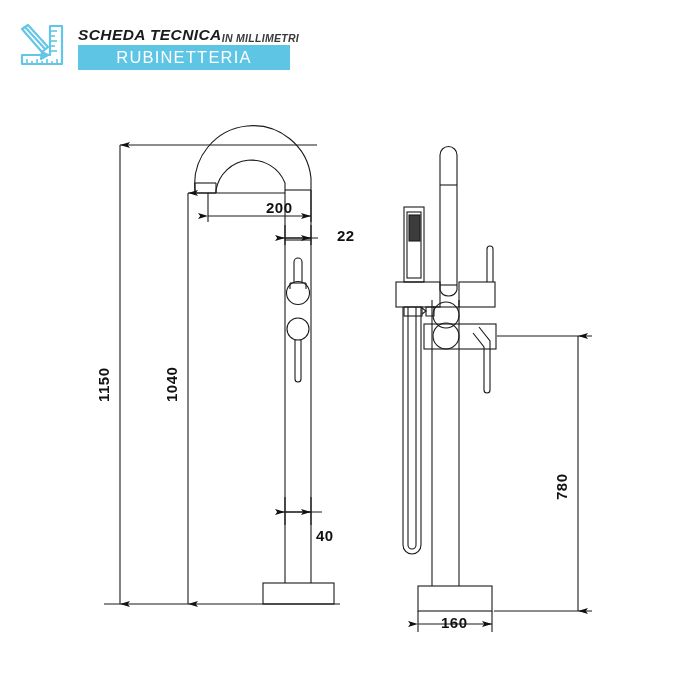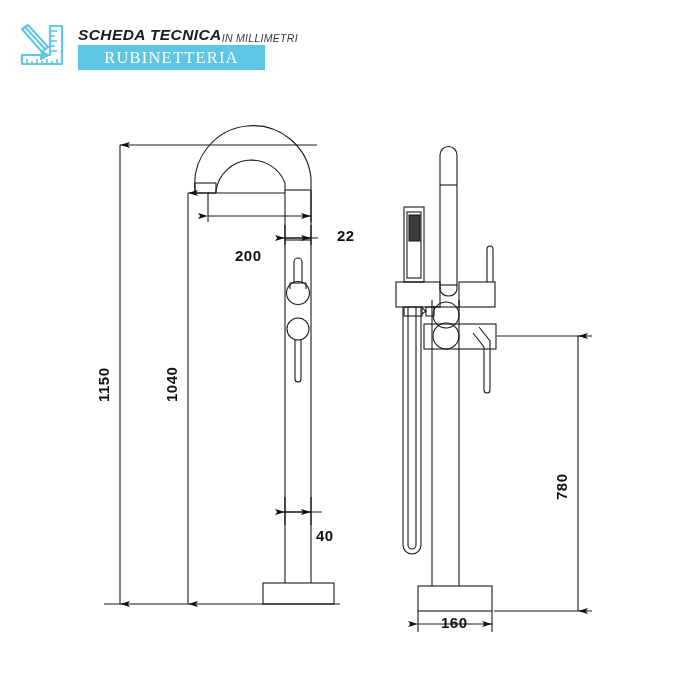--- a/index.html
+++ b/index.html
@@ -48,37 +48,36 @@
   .title-main {
     font-size: 15.5px;
     font-weight: bold;
     font-style: italic;
     color: #1b1b1b;
     letter-spacing: 0.4px;
     white-space: nowrap;
   }
   .title-sub {
     font-size: 10.5px;
-    font-weight: normal;
+    font-weight: bold;
     font-style: italic;
     color: #3a3a3a;
     letter-spacing: 0.3px;
     white-space: nowrap;
   }
   .banner {
     position: absolute;
     left: 78px;
     top: 45px;
-    width: 187px;
+    width: 212px;
     height: 25px;
     background: #5fc5e5;
     display: flex;
     align-items: center;
     justify-content: center;
-    font-family: Liberation Serif, serif;
   }
   .banner-text {
     font-size: 16.5px;
     font-weight: normal;
     color: #ffffff;
     letter-spacing: 1.2px;
     white-space: nowrap;
   }
 
   
@@ -280,21 +279,21 @@
           <line x1="418" y1="624" x2="492" y2="624" marker-start="url(#arrL)" marker-end="url(#arrR)"></line>
         </g>
       </g>
     </svg>
 
     
     <span class="dim-label vertical" style="left:112px; top:385px;">1150</span>
 
     <span class="dim-label vertical" style="left:180px; top:385px;">1040</span>
 
-    <span class="dim-label" style="left:235px; top:199px;margin-top:48px;">200</span>
+    <span class="dim-label" style="left:266px; top:199px;">200</span>
 
     <span class="dim-label" style="left:313px; top:227px;margin-left:24px;">22</span>
 
     <span class="dim-label" style="left:316px; top:527px;">40</span>
 
     <span class="dim-label vertical" style="left:570px; top:483px;">780</span>
 
     <span class="dim-label" style="left:441px; top:614px;">160</span>
   </div>
 

